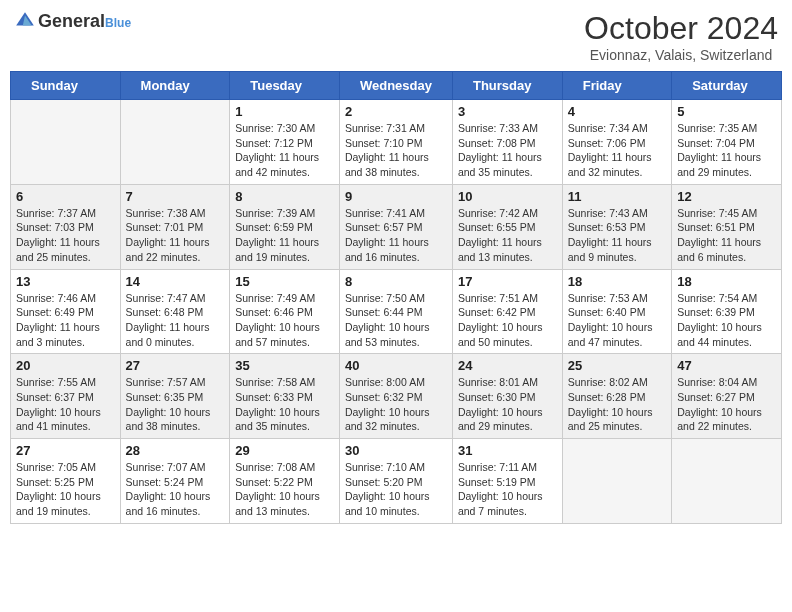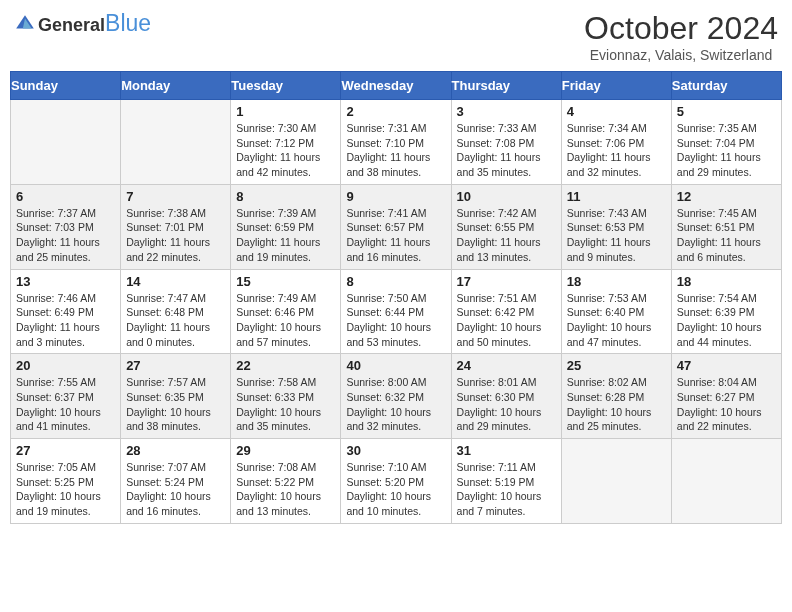--- a/index.html
+++ b/index.html
@@ -21,22 +21,22 @@
       display: flex;
       align-items: center;
       gap: 2px;
     }
     .logo-text-general {
       font-size: 18px;
       font-weight: bold;
       color: #333;
     }
     .logo-text-blue {
-      font-size: 23px;
-      font-weight: normal;
+      font-size: 12px;
+      font-weight: bold;
       color: #4a90d9;
     }
     .logo-icon {
       width: 22px;
       height: 22px;
     }
     .title-area {
       text-align: center;
     }
     .month-title {
@@ -49,21 +49,21 @@
       color: #555;
     }
     .calendar {
       width: 100%;
       border-collapse: collapse;
       font-size: 11px;
     }
     .calendar th {
       background: #3a6bbf;
       color: #fff;
-      padding: 6px 0;
+      padding: 6px 20px;
       text-align: left;
       font-size: 13px;
       font-weight: bold;
       border: 1px solid #2a5aaf;
     }
     .calendar td {
       border: 1px solid #ccc;
       vertical-align: top;
       padding: 4px 5px;
       width: 110px;
@@ -207,21 +207,21 @@
       <tr class="row-shaded">
         <td>
           <div class="day-num">20</div>
           <div class="day-info">Sunrise: 7:55 AM<br>Sunset: 6:37 PM<br>Daylight: 10 hours and 41 minutes.</div>
         </td>
         <td>
           <div class="day-num">27</div>
           <div class="day-info">Sunrise: 7:57 AM<br>Sunset: 6:35 PM<br>Daylight: 10 hours and 38 minutes.</div>
         </td>
         <td>
-          <div class="day-num">22</div>
+          <div class="day-num">35</div>
           <div class="day-info">Sunrise: 7:58 AM<br>Sunset: 6:33 PM<br>Daylight: 10 hours and 35 minutes.</div>
         </td>
         <td>
           <div class="day-num">40</div>
           <div class="day-info">Sunrise: 8:00 AM<br>Sunset: 6:32 PM<br>Daylight: 10 hours and 32 minutes.</div>
         </td>
         <td>
           <div class="day-num">24</div>
           <div class="day-info">Sunrise: 8:01 AM<br>Sunset: 6:30 PM<br>Daylight: 10 hours and 29 minutes.</div>
         </td>

